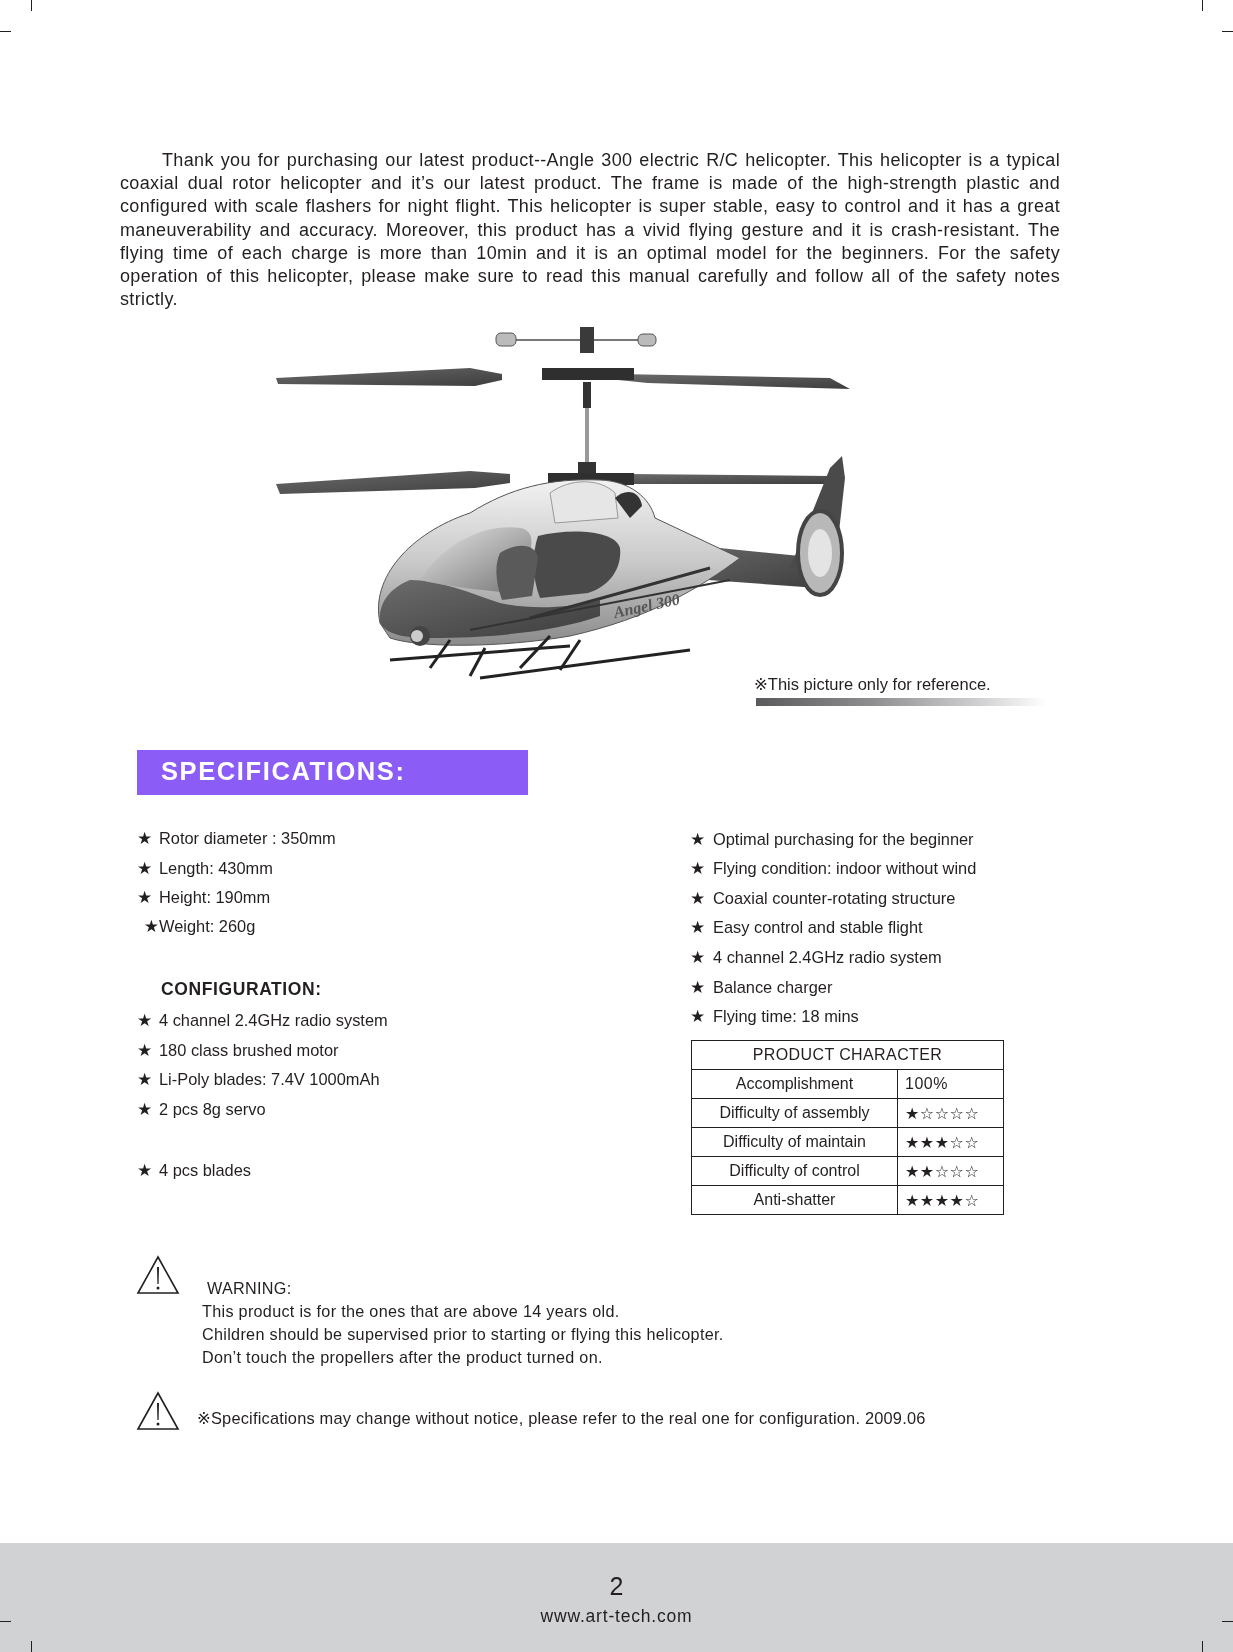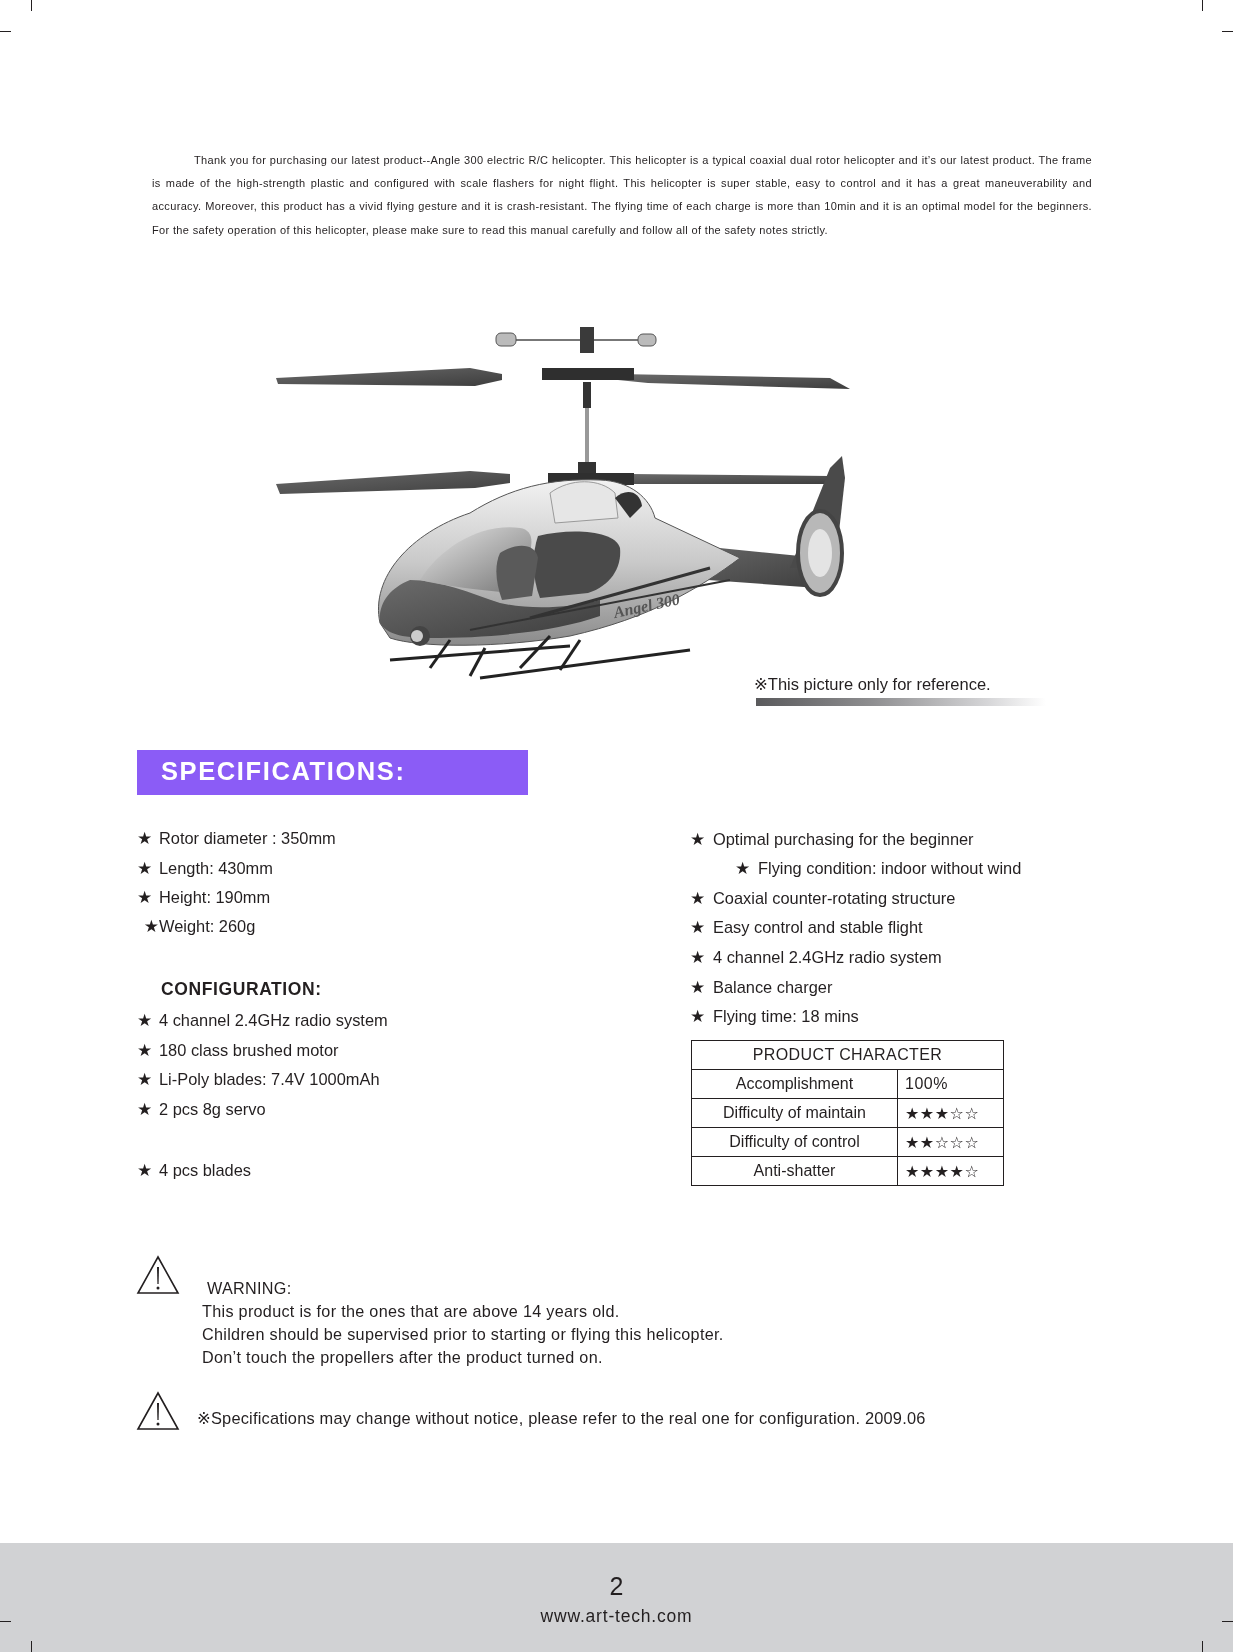--- a/index.html
+++ b/index.html
@@ -1,20 +1,20 @@
 <!DOCTYPE html>
 <html><head>
 <meta charset="utf-8">
 <style>
   html, body { margin:0; padding:0; }
   body { width:1233px; height:1652px; position:relative; background:#ffffff; overflow:hidden;
          font-family:"Liberation Sans", "DejaVu Sans", sans-serif; color:#231f20; }
   .abs { position:absolute; }
   .crop { position:absolute; background:#231f20; }
-  .intro { left:152px; top:149px; width:940px; font-size:11px; line-height:23.2px; text-align:justify;
+  .intro { left:120px; top:149px; width:940px; font-size:18px; line-height:23.2px; text-align:justify;
            letter-spacing:0.35px; }
   .intro .indent { display:inline-block; width:42px; }
   .hero { left:270px; top:318px; width:590px; height:362px; }
   .caption { left:754px; top:675px; font-size:16.5px; }
   .caption-bar { left:756px; top:698px; width:290px; height:8px;
                  background:linear-gradient(to right,#5a5a5c 0%,#8e8e90 40%,#d6d6d8 80%,#ffffff 100%); }
   .spec-bar { left:137px; top:750px; width:391px; height:45px; background:#8b5cf6; }
   .spec-bar span { position:absolute; left:24px; top:7px; color:#ffffff; font-weight:bold; font-size:25.5px; letter-spacing:1.6px; }
   .list { font-size:16.4px; }
   .list .item { position:absolute; white-space:nowrap; }
@@ -126,36 +126,40 @@
 <div class="list">
   <div class="item" style="left:137px;top:1010px;"><span class="star">★</span><span>4  channel 2.4GHz radio system</span></div>
   <div class="item" style="left:137px;top:1040px;"><span class="star">★</span><span>180 class brushed motor</span></div>
   <div class="item" style="left:137px;top:1069px;"><span class="star">★</span><span>Li-Poly blades: 7.4V 1000mAh</span></div>
   <div class="item" style="left:137px;top:1099px;"><span class="star">★</span><span>2 pcs 8g servo</span></div>
   <div class="item" style="left:137px;top:1160px;"><span class="star">★</span><span>4 pcs blades</span></div>
 </div>
 
 <div class="list">
   <div class="item" style="left:690px;top:829px;"><span class="star" style="width:23px">★</span><span>Optimal purchasing for the beginner</span></div>
-  <div class="item" style="left:690px;top:858px;margin-left:45px;"><span class="star" style="width:23px">★</span><span>Flying condition: indoor without wind</span></div>
+  <div class="item" style="left:690px;top:858px;"><span class="star" style="width:23px">★</span><span>Flying condition: indoor without wind</span></div>
   <div class="item" style="left:690px;top:888px;"><span class="star" style="width:23px">★</span><span>Coaxial counter-rotating structure</span></div>
   <div class="item" style="left:690px;top:917px;"><span class="star" style="width:23px">★</span><span>Easy control and stable flight</span></div>
   <div class="item" style="left:690px;top:947px;"><span class="star" style="width:23px">★</span><span>4  channel 2.4GHz radio system</span></div>
   <div class="item" style="left:690px;top:977px;"><span class="star" style="width:23px">★</span><span>Balance charger</span></div>
   <div class="item" style="left:690px;top:1006px;"><span class="star" style="width:23px">★</span><span>Flying time: 18 mins</span></div>
 </div>
 
 <table class="pc">
   <tbody>
       <tr>
         <td class="head" colspan="2">PRODUCT CHARACTER</td>
       </tr>
   <tr>
         <td class="lbl">Accomplishment</td>
         <td class="val">100%</td>
+      </tr>
+  <tr>
+        <td class="lbl">Difficulty of assembly</td>
+        <td class="val">★☆☆☆☆</td>
       </tr>
   <tr>
         <td class="lbl">Difficulty of maintain</td>
         <td class="val">★★★☆☆</td>
       </tr>
   <tr>
         <td class="lbl">Difficulty of control</td>
         <td class="val">★★☆☆☆</td>
       </tr>
   <tr>

